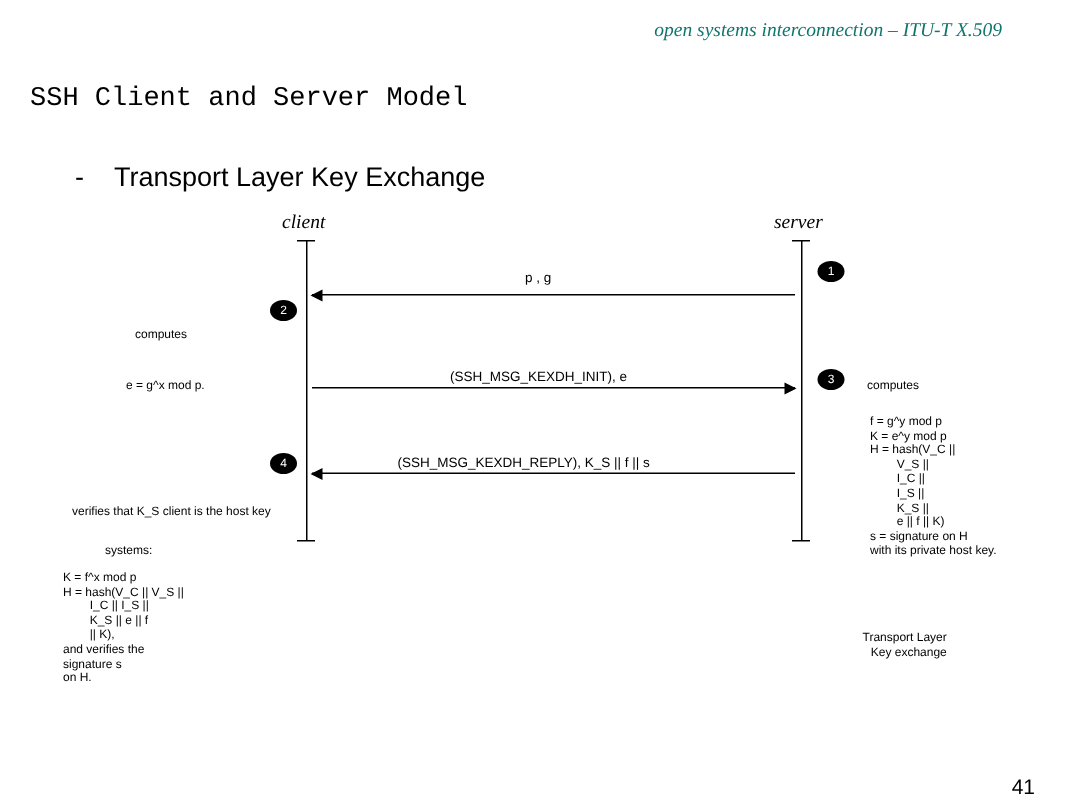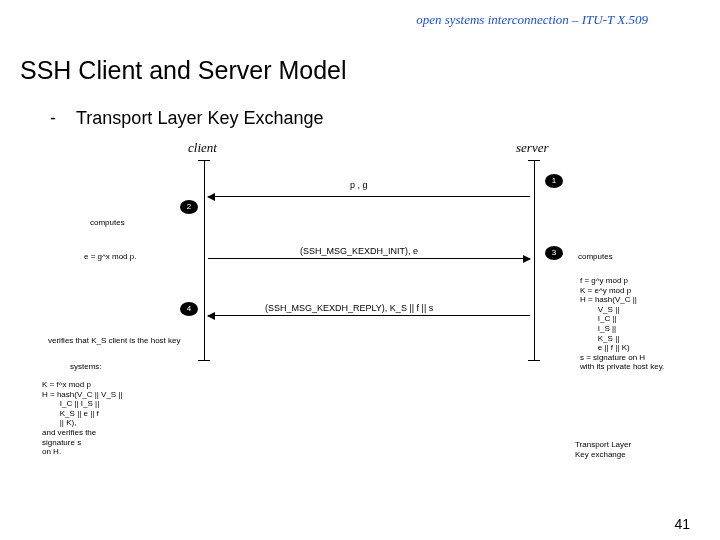--- a/index.html
+++ b/index.html
@@ -8,33 +8,34 @@
     width: 720px;
     height: 540px;
     background: #fff;
     font-family: Arial, sans-serif;
     position: relative;
     overflow: hidden;
   }
   .header {
     position: absolute;
     top: 12px;
-    right: 72px;
+    right: 52px;
     font-family: Georgia, 'Times New Roman', serif;
     font-style: italic;
     font-size: 13px;
-    color: #1d4ed8;
+    color: #0f766e;
   }
   .title {
     position: absolute;
     top: 56px;
     left: 20px;
-    font-size: 25px;
+    font-size: 18px;
     font-weight: normal;
     color: #000;
+    font-family: Liberation Mono, monospace;
   }
   .subtitle {
     position: absolute;
     top: 108px;
     left: 50px;
     font-size: 18px;
     color: #000;
   }
   .bullet {
     font-size: 18px;
@@ -108,21 +109,21 @@
   .circ.n4 { left: 180px; top: 302px; }
 
   .note { position: absolute; font-size: 8px; line-height: 1.2; }
   .note.computes-c { left: 90px; top: 218px; }
   .note.e-eq { left: 84px; top: 240px; margin-top: 12px; }
   .note.computes-s { left: 578px; top: 252px; }
   .note.fblock { left: 580px; top: 276px; width: 120px; }
   .note.verify { left: 48px; top: 336px; }
   .note.computes2 { left: 70px; top: 362px; }
   .note.kblock { left: 42px; top: 380px; width: 140px; }
-  .note.transport { left: 575px; top: 440px; }
+  .note.transport { left: 575px; top: 420px; text-align: right; }
   .pagenum { position: absolute; right: 30px; bottom: 8px; font-size: 14px; }
 </style>
 </head>
 <body>
 
 <div class="header">open systems interconnection – ITU-T X.509</div>
 <div class="title">SSH Client and Server Model</div>
 <div class="subtitle">
   <span class="bullet">-</span>
   &nbsp;&nbsp;&nbsp;<span>Transport Layer Key Exchange</span>

